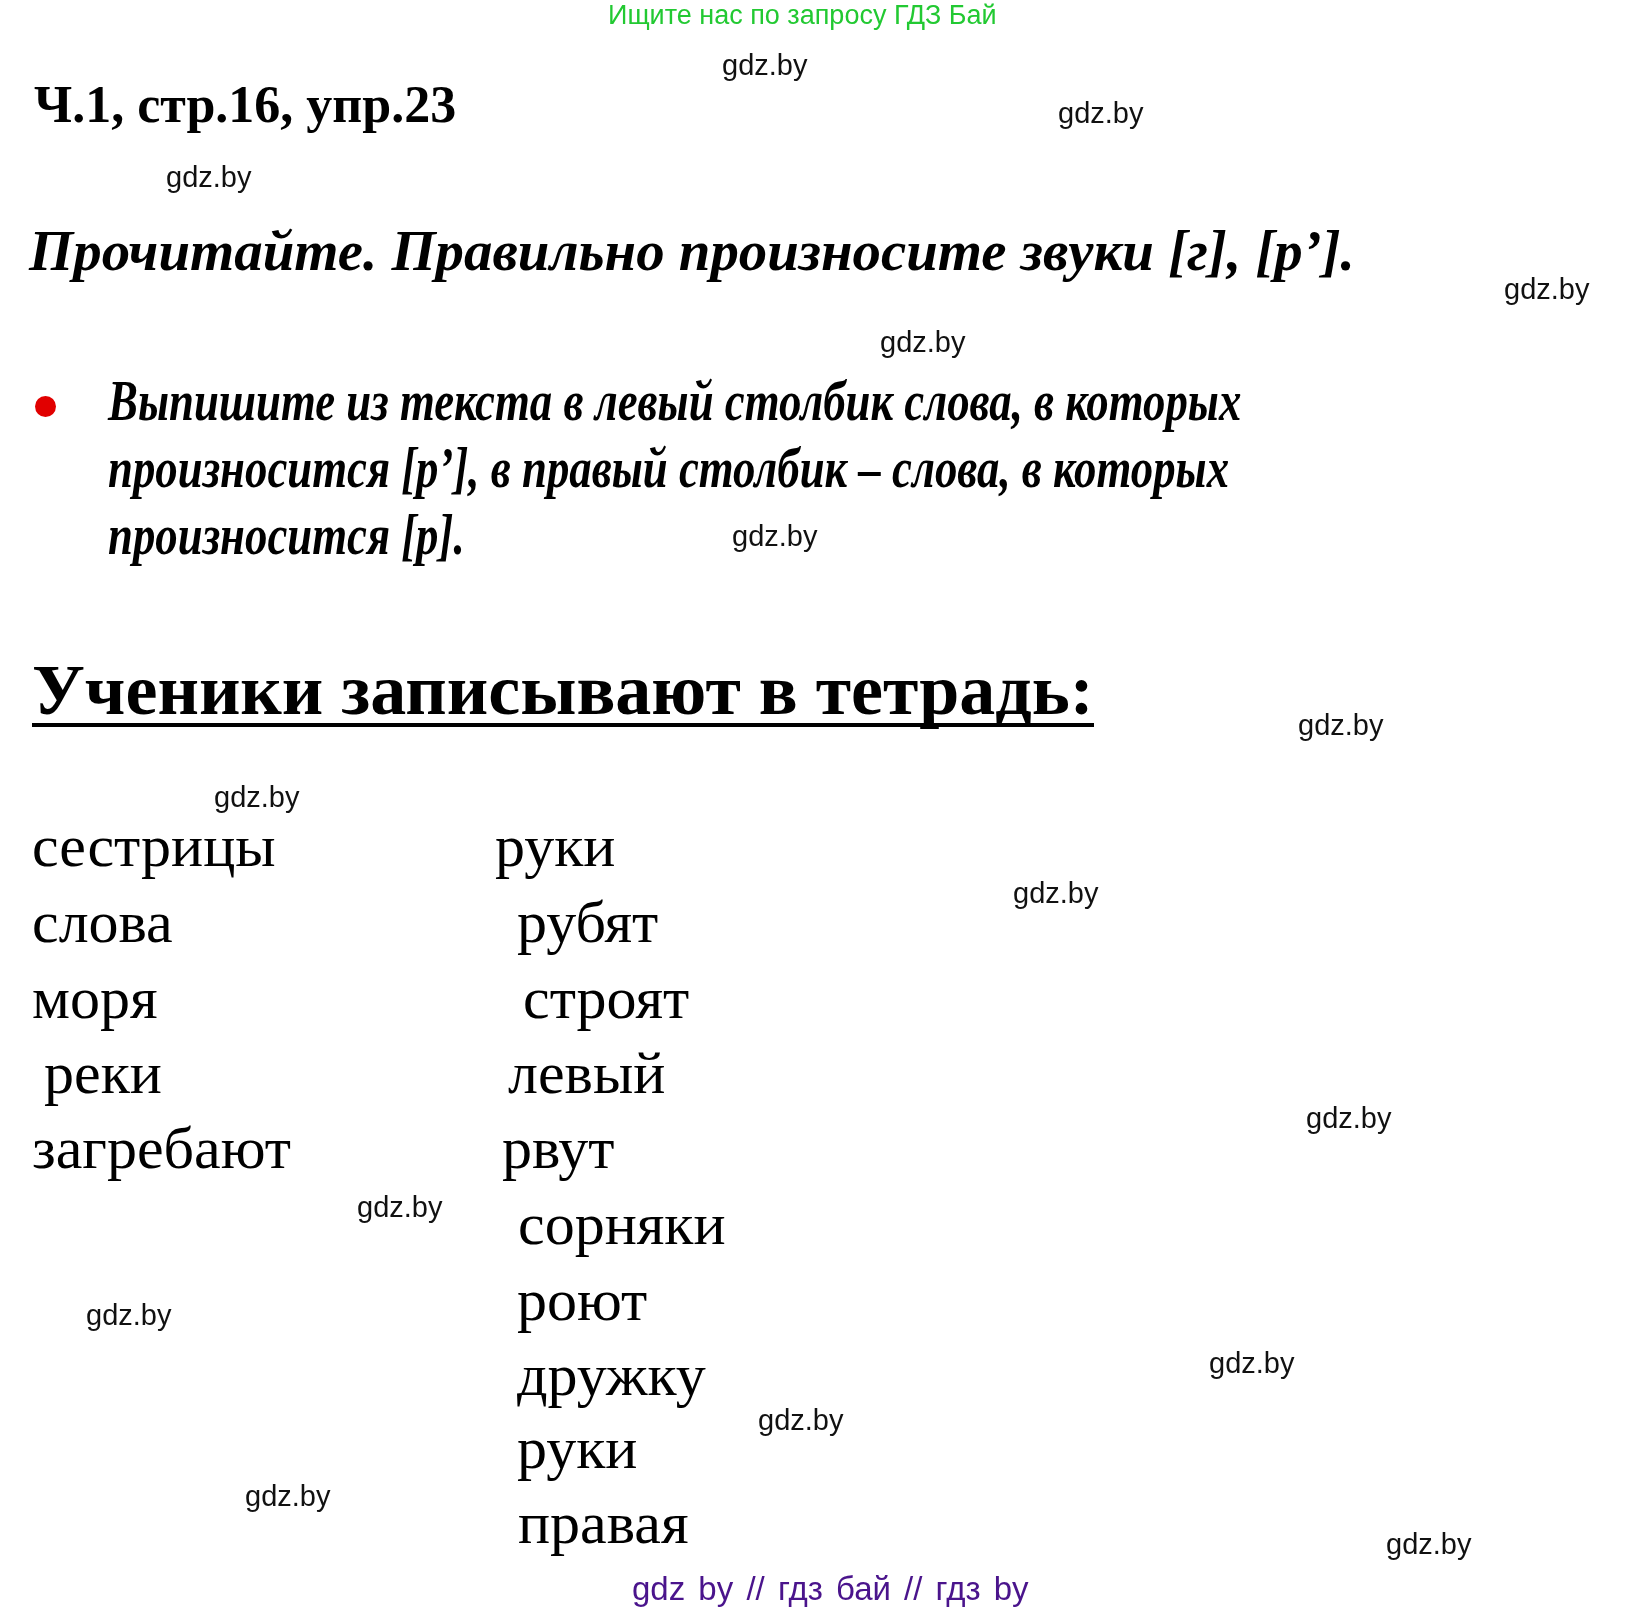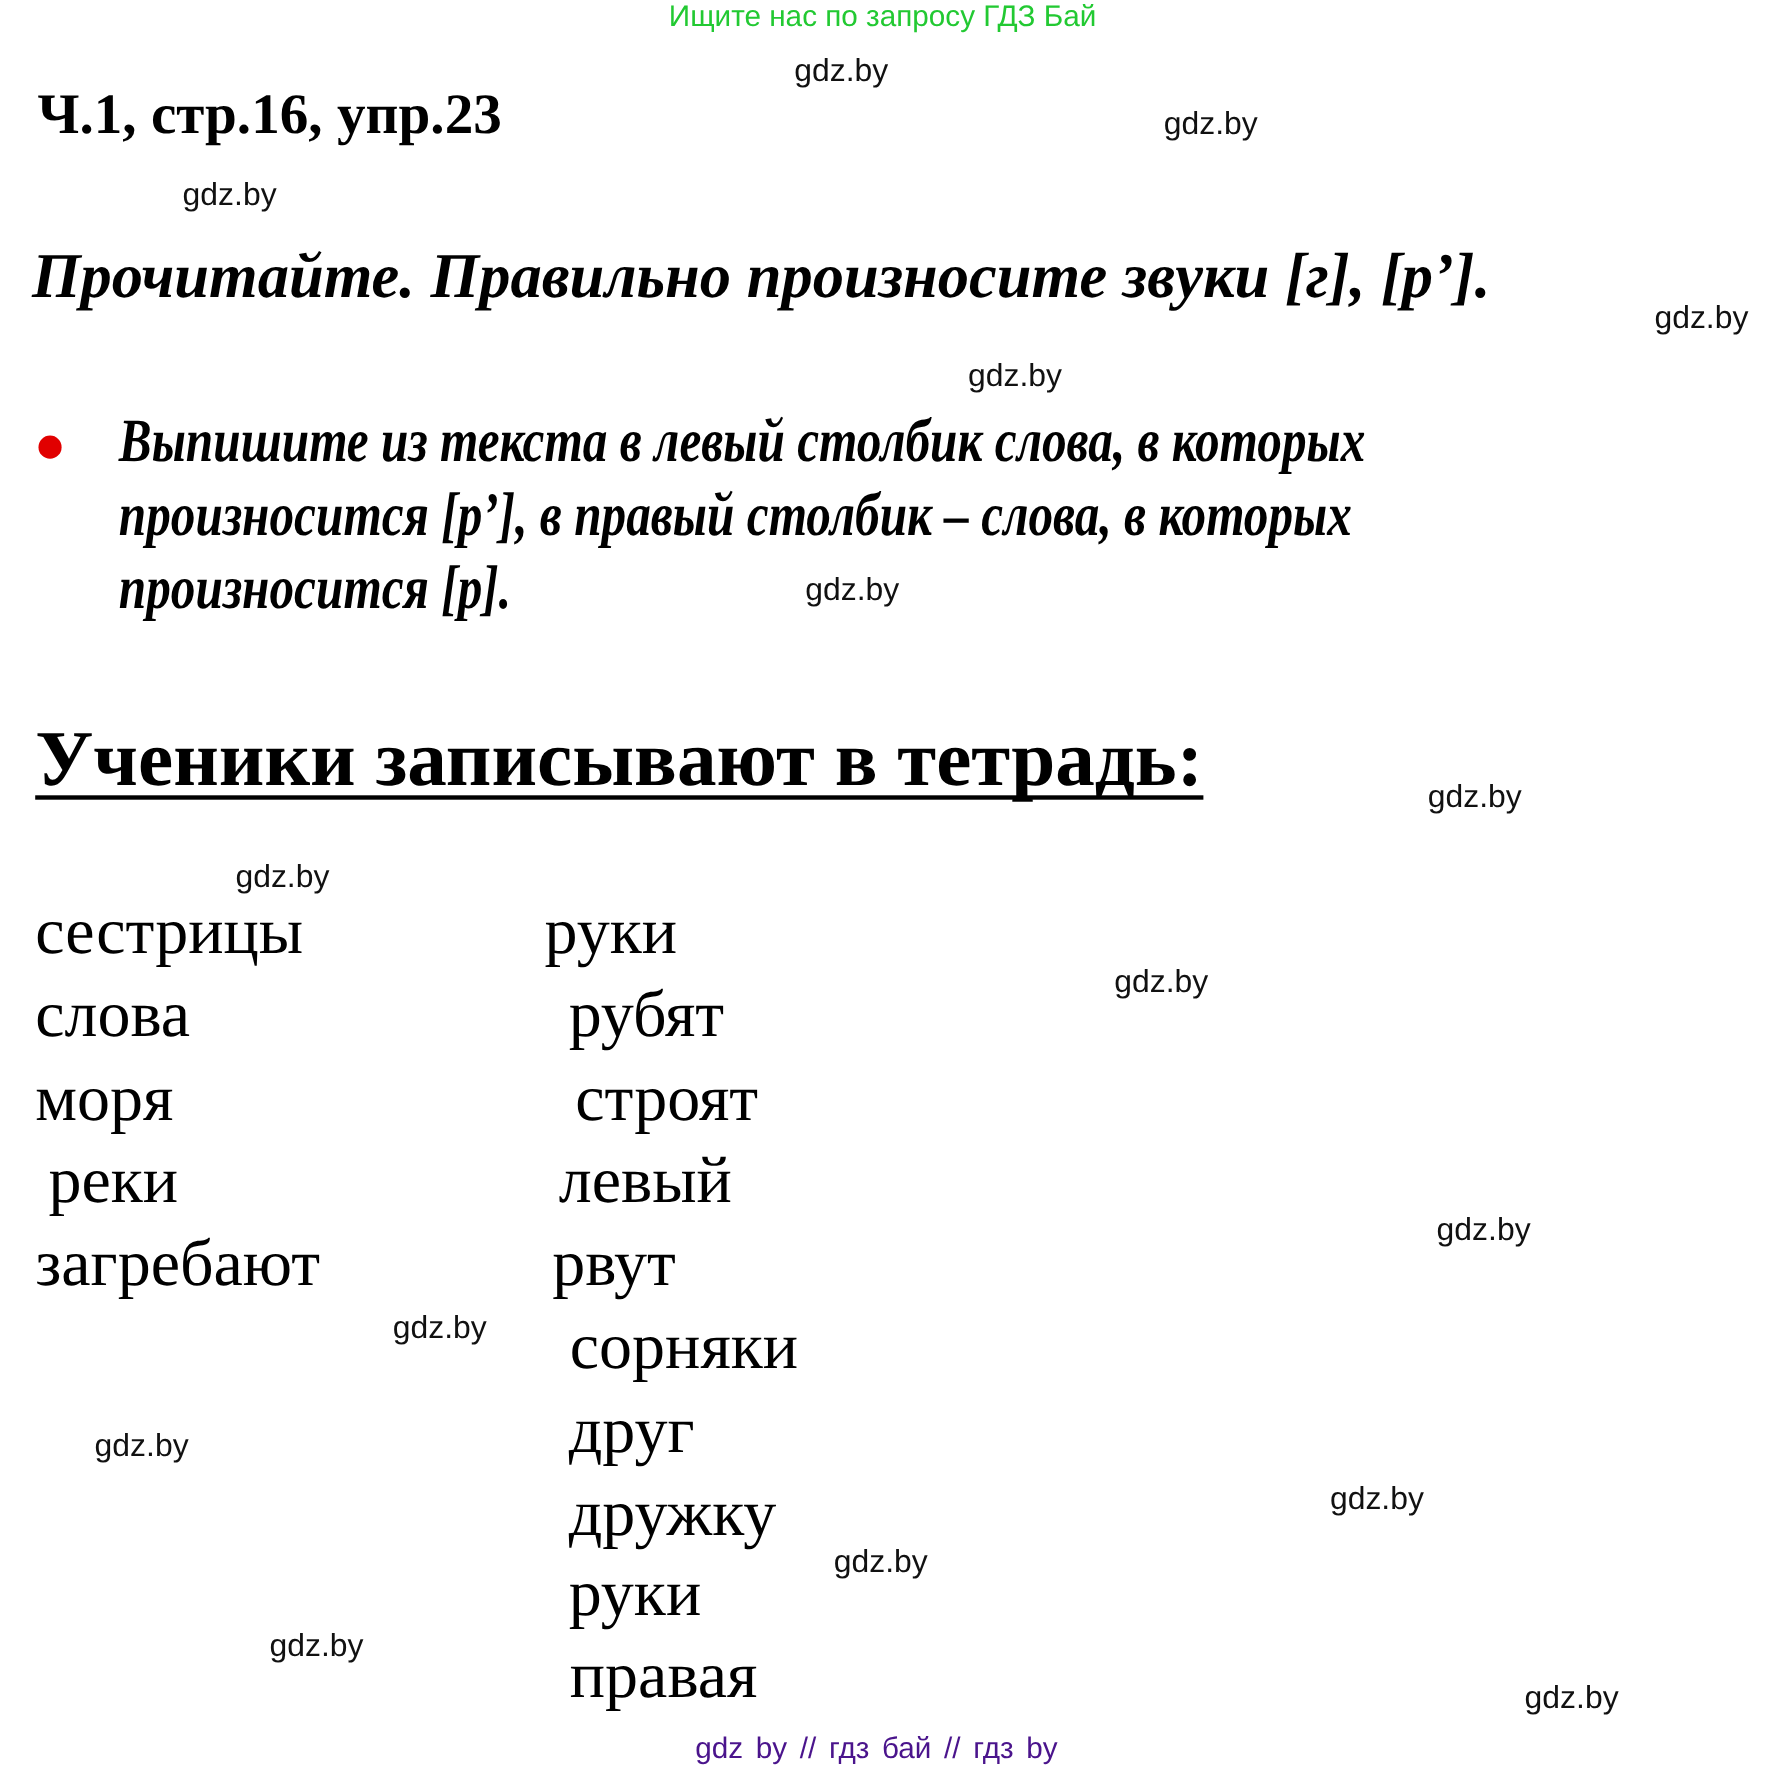--- a/index.html
+++ b/index.html
@@ -39,21 +39,21 @@
     left: 32px; top: 657px;
     font-family: "Liberation Serif", serif; font-weight: bold; font-size: 72px; line-height: 66px;
     color: #000;
     border-bottom: 4px solid #000; padding-bottom: 0px;
   }
   .word {
     font-family: "Liberation Serif", serif; font-size: 60px; line-height: 60px; color: #000;
   }
   .footer {
     left: 632px; top: 1574px;
-    font-family: "Liberation Sans", sans-serif; font-size: 27px; line-height: 30px;
+    font-family: "Liberation Sans", sans-serif; font-size: 33px; line-height: 30px;
     color: #4a148c; word-spacing: 4px;
   }
 </style>
 </head>
 <body>
 
 <div class="abs promo">Ищите нас по запросу ГДЗ Бай</div>
 
 <div class="abs title">Ч.1, стр.16, упр.23</div>
 
@@ -73,21 +73,21 @@
 <div class="abs word" style="left:32px; top:968px;">моря</div>
 <div class="abs word" style="left:32px; top:1043px;margin-left:12px;">реки</div>
 <div class="abs word" style="left:32px; top:1118px;">загребают</div>
 
 <div class="abs word" style="left:495px; top:816px;">руки</div>
 <div class="abs word" style="left:517px; top:892px;">рубят</div>
 <div class="abs word" style="left:523px; top:968px;">строят</div>
 <div class="abs word" style="left:508px; top:1043px;">левый</div>
 <div class="abs word" style="left:502px; top:1118px;">рвут</div>
 <div class="abs word" style="left:518px; top:1194px;">сорняки</div>
-<div class="abs word" style="left:517px; top:1270px;">друг</div>
+<div class="abs word" style="left:517px; top:1270px;">роют</div>
 <div class="abs word" style="left:517px; top:1345px;">дружку</div>
 <div class="abs word" style="left:517px; top:1418px;">руки</div>
 <div class="abs word" style="left:518px; top:1493px;">правая</div>
 
 <div class="abs wm" style="left:722px; top:49px;">gdz.by</div>
 <div class="abs wm" style="left:1058px; top:97px;">gdz.by</div>
 <div class="abs wm" style="left:166px; top:161px;">gdz.by</div>
 <div class="abs wm" style="left:1504px; top:273px;">gdz.by</div>
 <div class="abs wm" style="left:880px; top:326px;">gdz.by</div>
 <div class="abs wm" style="left:732px; top:520px;">gdz.by</div>

